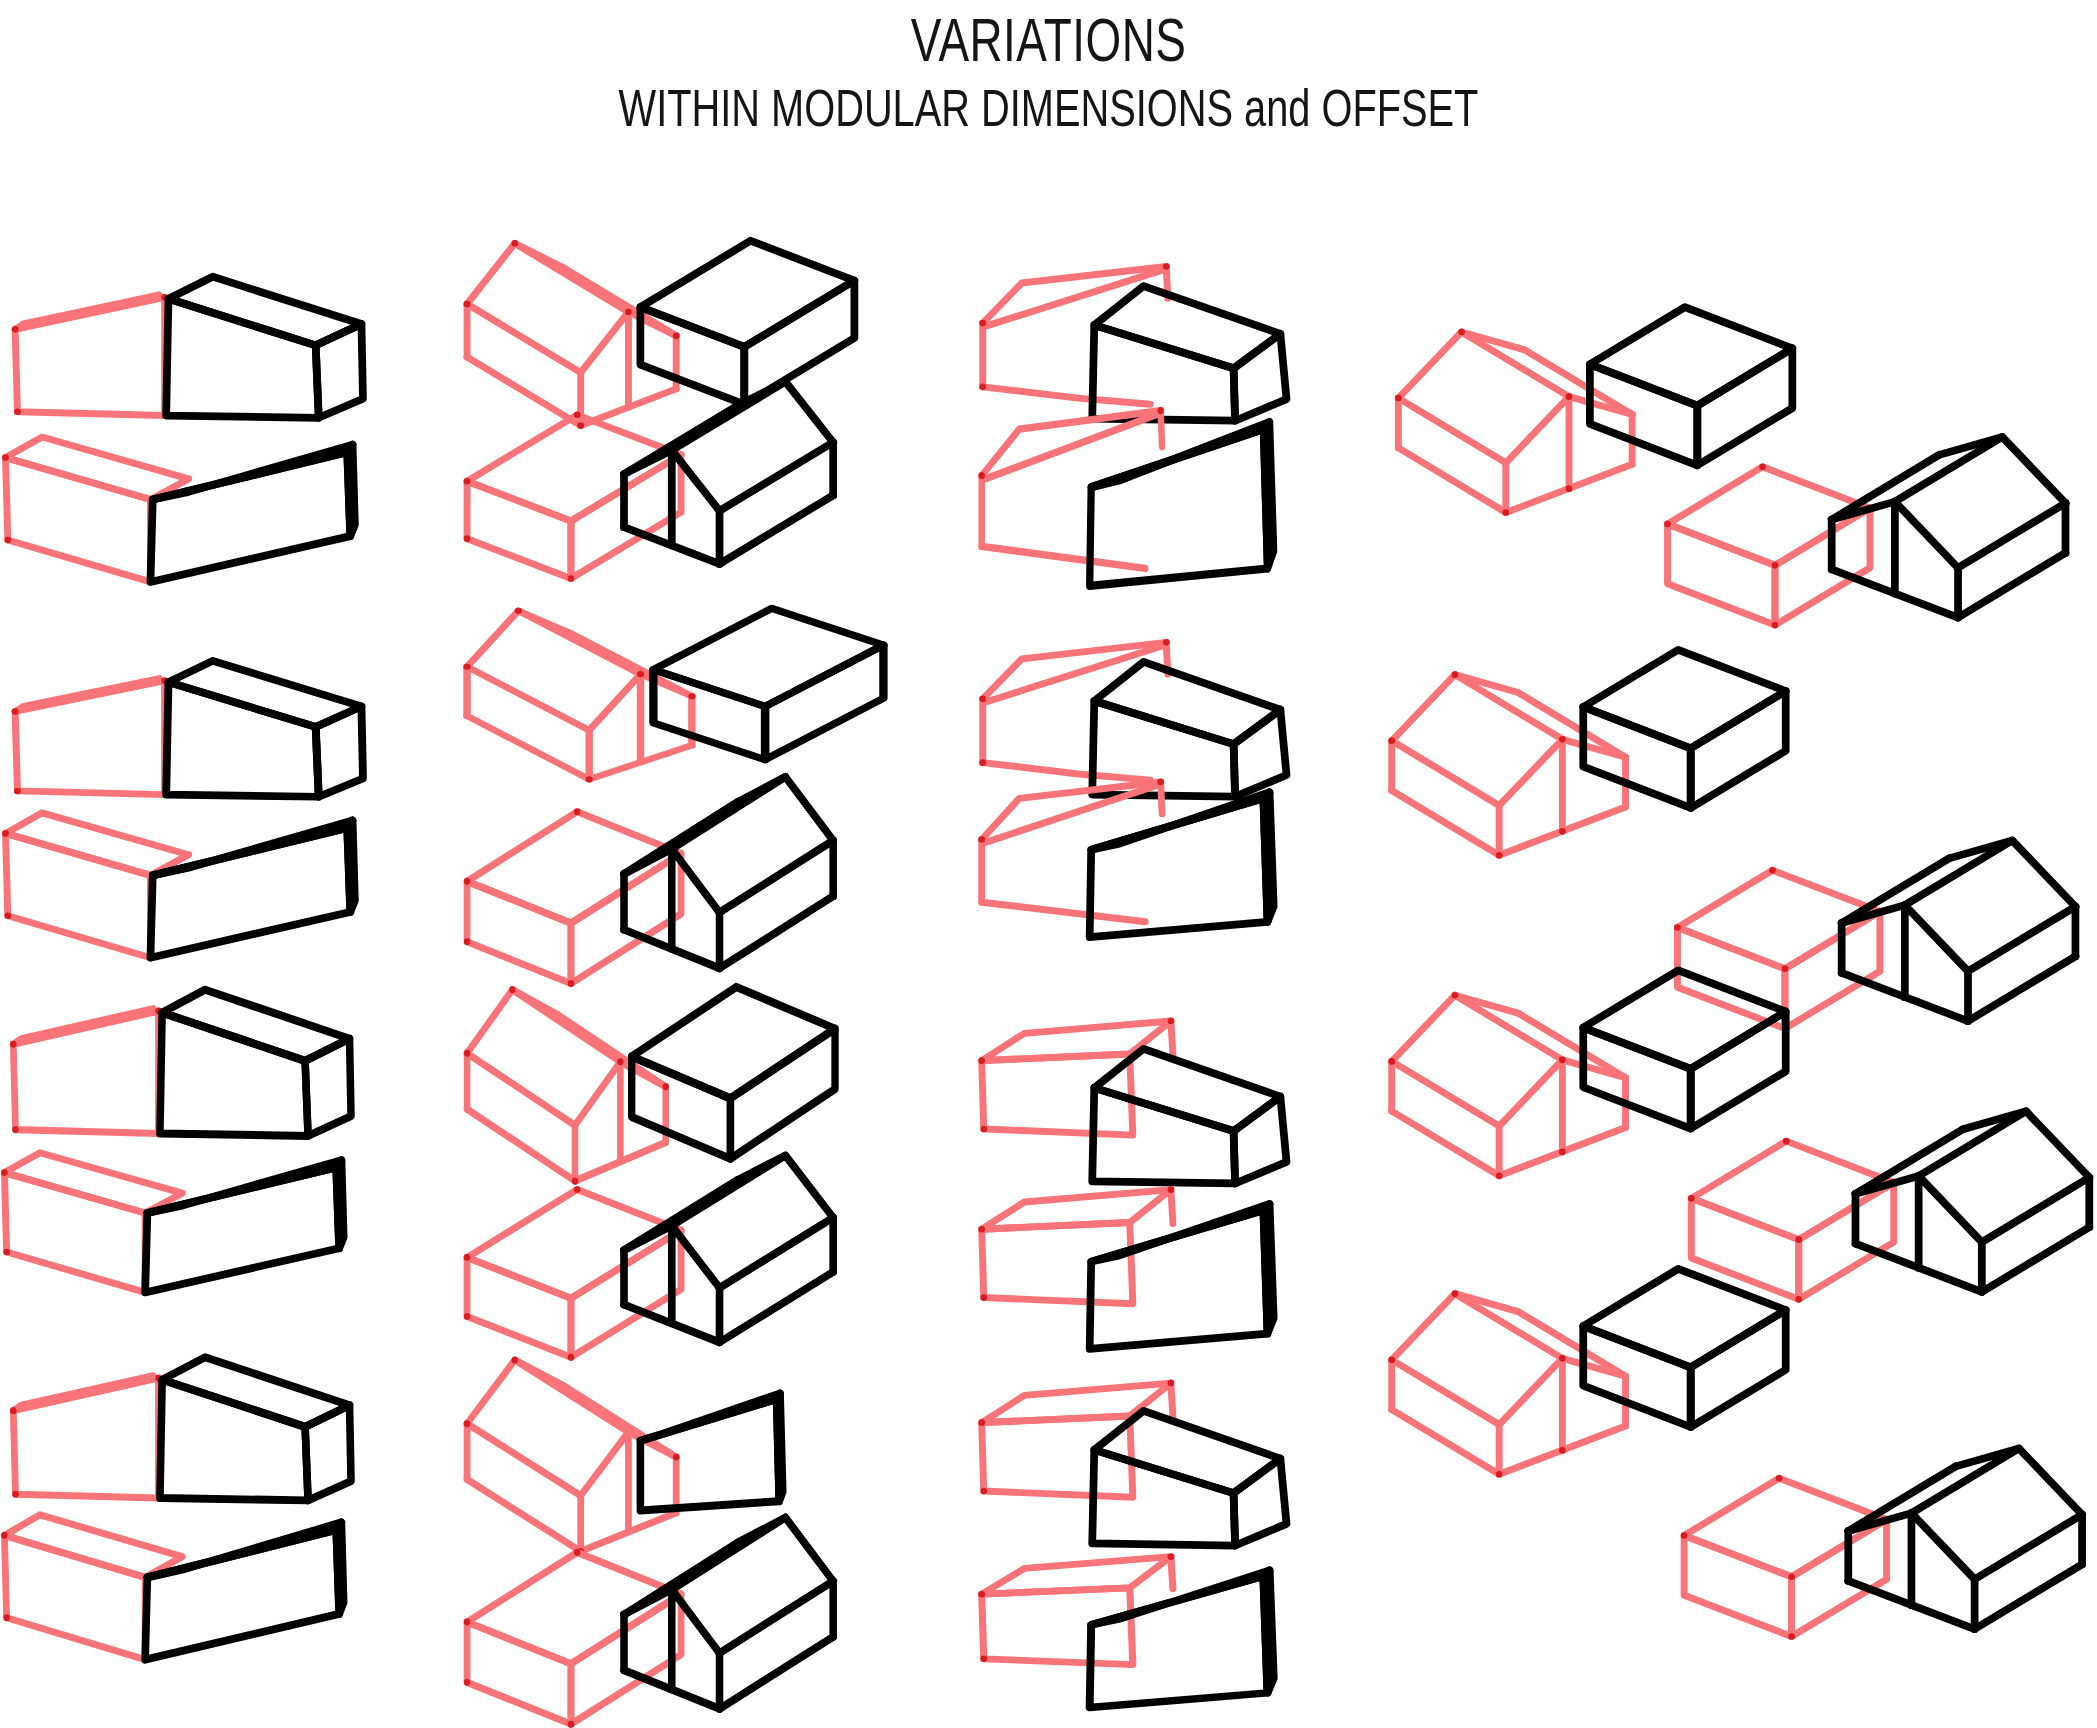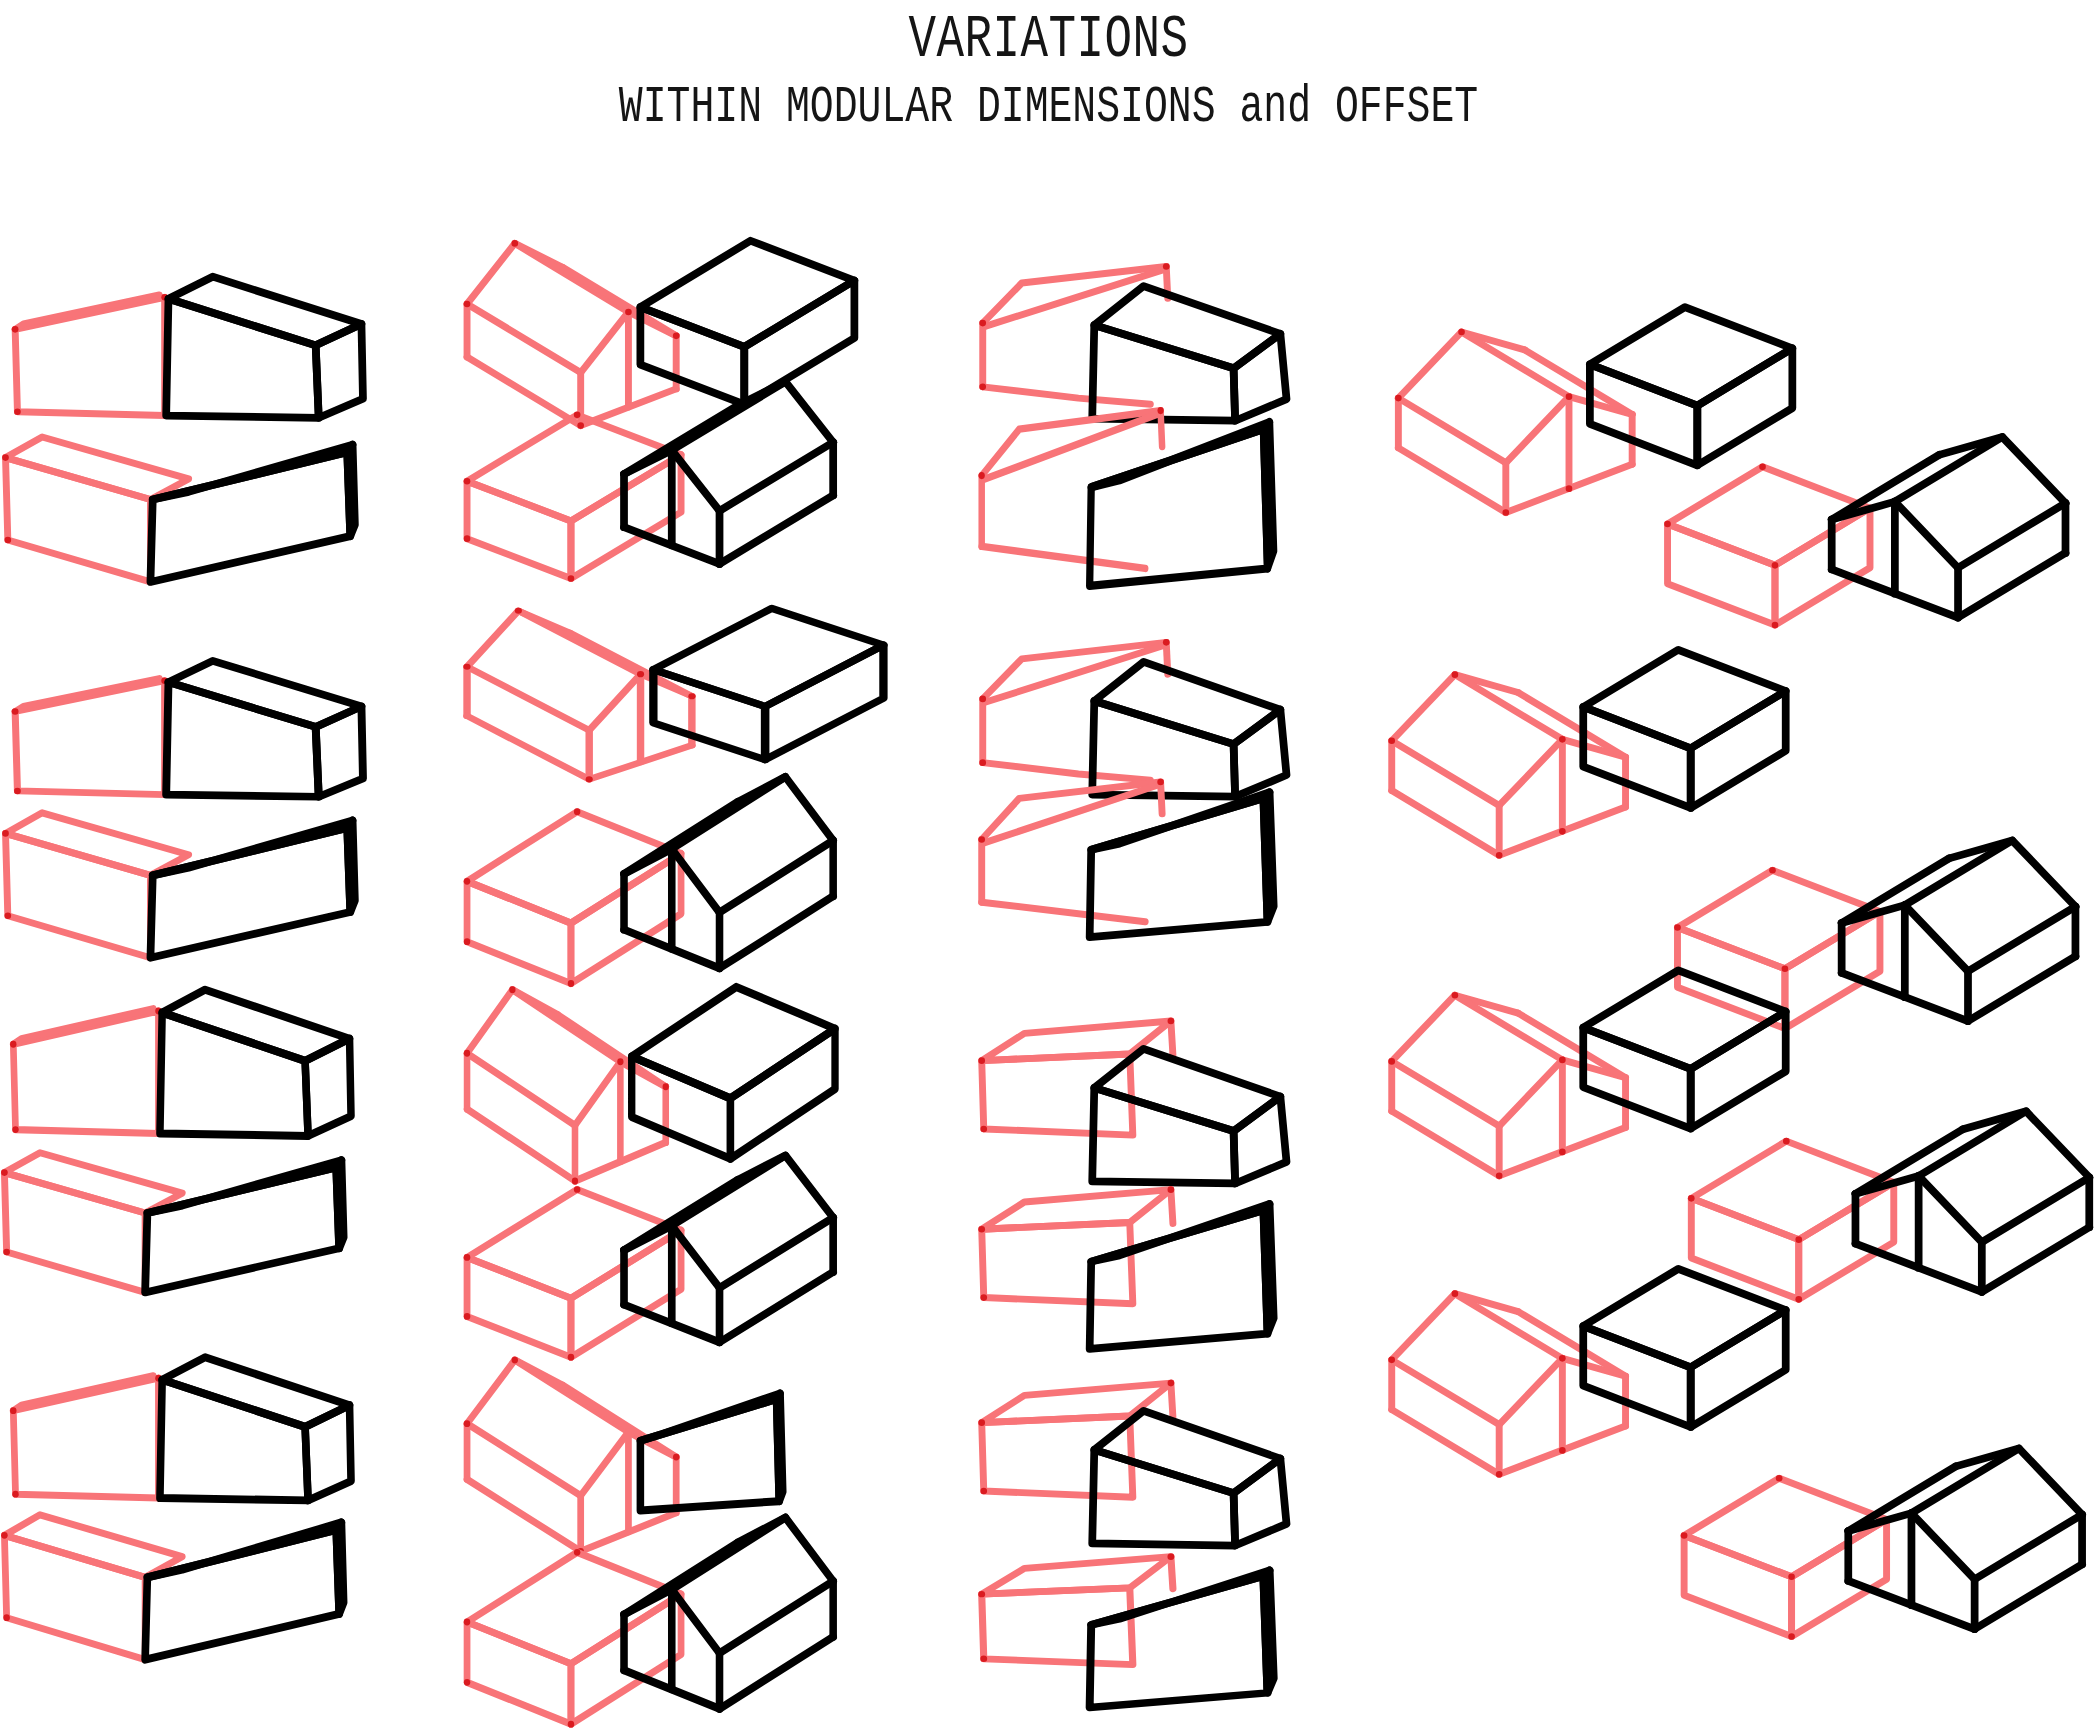--- a/index.html
+++ b/index.html
@@ -1,16 +1,16 @@
 <!DOCTYPE html>
 <html style="font-size:8.8px"><head>
 <meta charset="utf-8">
 <style>
   html,body{margin:0;padding:0;background:#ffffff;width:2097px;height:1729px;overflow:hidden;}
-  .page{position:relative;width:2097px;height:1533px;background:#ffffff;font-family:Liberation Mono, monospace;}
+  .page{position:relative;width:2097px;height:1533px;background:#ffffff;font-family:Liberation Sans, sans-serif;}
   header{position:absolute;top:4.4px;left:0;width:100%;text-align:center;}
   h1,h2{margin:0;font-weight:500;color:#151515;white-space:nowrap;}
   h1{font-size:62px;letter-spacing:0.6px;transform:scaleX(.74);transform-origin:50% 0;}
   h2{font-size:51px;letter-spacing:0;margin-top:3.3px;transform:scaleX(.78);transform-origin:50% 0;}
   svg{position:absolute;left:0;top:0;}
 </style>
 </head>
 <body>
 
 <div class="page">

